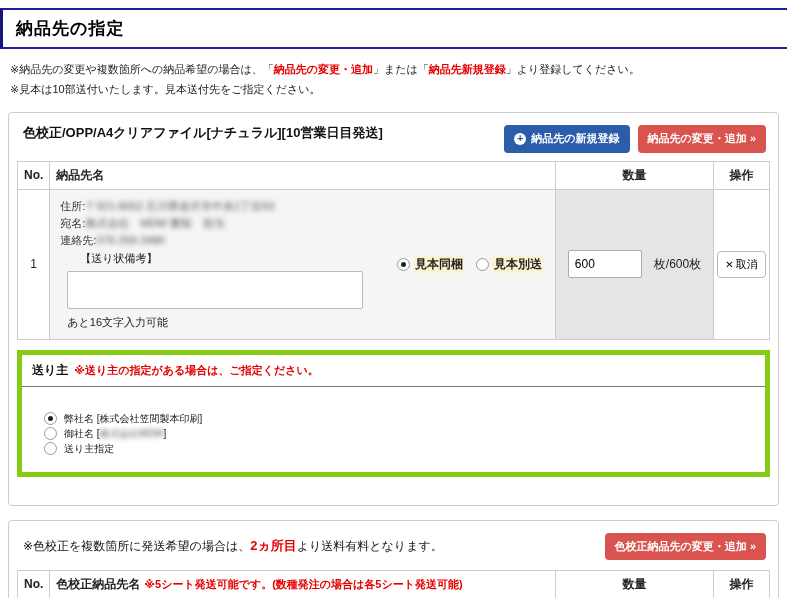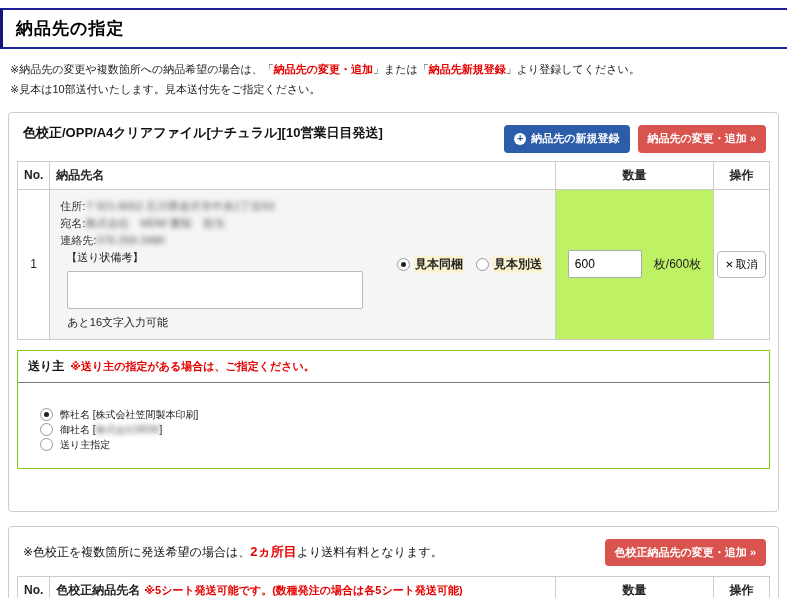--- a/index.html
+++ b/index.html
@@ -43,46 +43,46 @@
   
   .data-table { width:100%; border-collapse:collapse; font-size:11px; }
   .data-table th, .data-table td { border:1px solid #ccc; }
   .data-table thead th { padding:5px 6px; font-weight:bold; background:#fff; font-size:12px; }
   th.col-no   { width:20px; text-align:left; font-size:10px; }
   th.col-name { text-align:left; }
   th.col-qty  { width:158px; text-align:center; }
   th.col-op   { width:56px; text-align:center; }
   td.cell-no  { text-align:center; background:#fff; font-size:12px; }
   td.cell-name{ background:#f5f5f5; padding:8px 6px 8px 10px; }
-  td.cell-qty { text-align:center; background:#bef264; }
+  td.cell-qty { text-align:center; background:#e5e5e5; }
   td.cell-op  { text-align:center; background:#fff; }
   .name-inner { display:flex; }
   .addr-block { flex:1; line-height:17px; }
   .addr-line .lbl { color:#333; }
-  .remarks-label { margin-left:6px; margin-top:1px;font-family:Liberation Mono, monospace; }
+  .remarks-label { margin-left:20px; margin-top:1px; }
   .remarks-input {
     display:block; width:296px; height:38px; margin:4px 0 5px 7px;
     border:1px solid #bbb; border-radius:2px; resize:none; font-family:inherit; font-size:11px; padding:3px;
   }
   .remarks-hint { margin-left:7px; color:#222; }
   .samples { display:flex; align-items:center; gap:12px; align-self:center; padding-right:6px; flex-shrink:0; }
   .radio-opt { display:inline-flex; align-items:center; gap:4px; cursor:pointer; }
   .radio { width:13px; height:13px; border:1px solid #999; border-radius:50%; background:#fff;
            display:inline-block; position:relative; flex-shrink:0; }
   .radio.checked::after { content:""; position:absolute; left:3px; top:3px; right:3px; bottom:3px;
            background:#222; border-radius:50%; }
   .sample-label { font-weight:bold; font-size:12px; background:#fbf2cf; padding:0 1px;text-align:center; }
   .qty-input { width:74px; height:28px; border:1px solid #aaa; border-radius:2px;
            font-size:12px; padding:2px 6px; font-family:inherit; }
   .qty-unit { font-size:12px; margin-left:12px; }
   .cancel-btn { background:#fff; border:1px solid #bbb; border-radius:4px; padding:5px 7px;
            font-size:11px; cursor:pointer; font-family:inherit; white-space:nowrap; }
   .x-icon { font-weight:bold; margin-right:2px; font-size:10px; }
   
-  .sender-box { border:1px solid #84cc16; margin-top:10px; margin-bottom:34px; }
+  .sender-box { border:5px solid #84cc16; margin-top:10px; margin-bottom:20px; }
   .sender-header { padding:7px 10px; border-bottom:1px solid #777; font-size:12px; }
   .sender-title { font-weight:bold; color:#111; margin-right:6px; }
   .sender-note { font-size:11px; }
   .sender-body { padding:24px 10px 16px 22px; font-size:10px; }
   .sender-option { display:flex; align-items:center; gap:7px; line-height:15px; cursor:pointer; }
   
   .proof-note-row { display:flex; justify-content:space-between; align-items:center; padding:4px 4px 10px 6px; }
   .proof-note { font-size:12px; color:#111; }
   .proof-note .red-bold { font-size:13px; }
   .name-note { color:#e60000; font-weight:bold; font-size:11px; margin-left:4px; }

